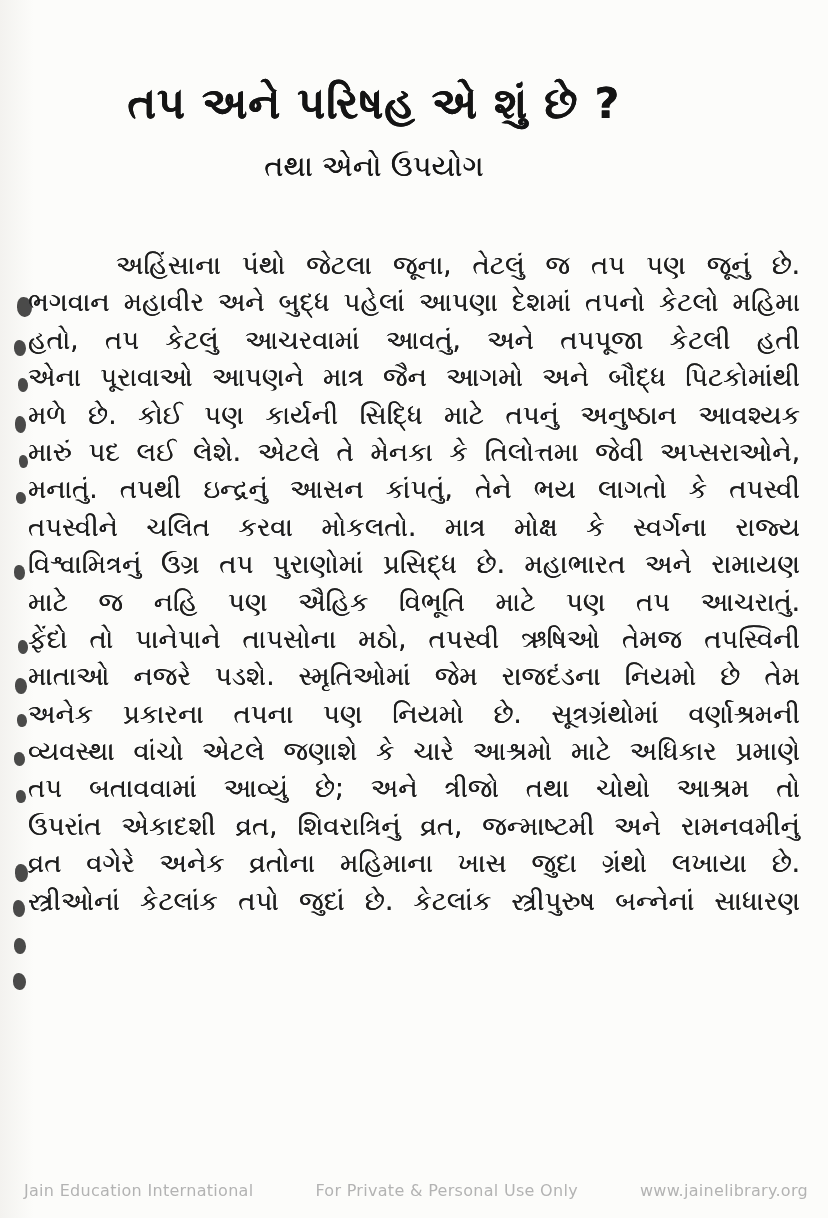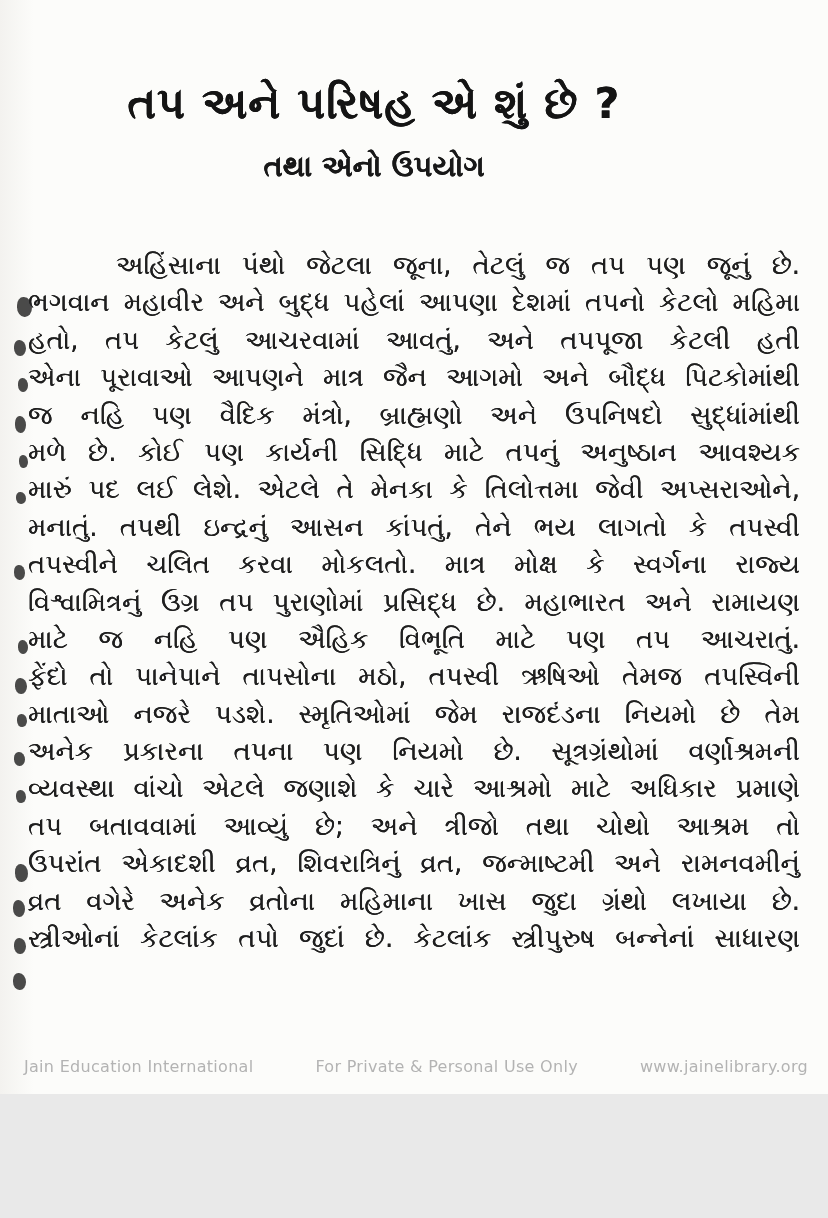--- a/index.html
+++ b/index.html
@@ -3,21 +3,21 @@
 <meta charset="utf-8">
 <style>
   html,body{margin:0;padding:0;}
   body{
     width:828px;height:1218px;
     background:#e9e9e9;
     font-family:"DejaVu Sans", sans-serif;
   }
   .page{
     position:relative;
-    width:828px;height:1094px;
+    width:828px;height:1218px;
     background:linear-gradient(90deg,#f3f2ef 0px,#fcfcfa 34px,#fcfcfa 100%);
     overflow:hidden;
     color:#1d1d1d;
   }
   
   .header{
     position:absolute;
     top:78px;left:0;
     width:748px;           
     text-align:center;
@@ -25,21 +25,21 @@
   .title{
     font-size:43px;
     font-weight:bold;
     letter-spacing:1px;
     color:#141414;
     text-shadow:0 0 0.6px #141414;
     margin:0;
   }
   .subtitle{
     font-size:29px;
-    font-weight:bold;
+    font-weight:normal;
     color:#181818;
     text-shadow:0 0 0.5px #181818;
     margin:20px 0 0 0;
   }
   
   .body-text{
     position:absolute;
     top:247px;left:28px;
     width:772px;
     font-size:26px;
@@ -87,21 +87,20 @@
   <div class="header">
     <h1 class="title">તપ અને પરિષહ એ શું છે ?</h1>
     <h2 class="subtitle">તથા એનો ઉપયોગ</h2>
   </div>
 
   <div class="body-text">
     <div class="line indent">અહિંસાના પંથો જેટલા જૂના, તેટલું જ તપ પણ જૂનું છે.</div>
     <div class="line">ભગવાન મહાવીર અને બુદ્ધ પહેલાં આપણા દેશમાં તપનો કેટલો મહિમા</div>
     <div class="line">હતો, તપ કેટલું આચરવામાં આવતું, અને તપપૂજા કેટલી હતી</div>
     <div class="line">એના પૂરાવાઓ આપણને માત્ર જૈન આગમો અને બૌદ્ધ પિટકોમાંથી</div>
-    <div class="line">જ નહિ પણ વૈદિક મંત્રો, બ્રાહ્મણો અને ઉપનિષદો સુદ્ધાંમાંથી</div>
     <div class="line">મળે છે. કોઈ પણ કાર્યની સિદ્ધિ માટે તપનું અનુષ્ઠાન આવશ્યક</div>
     <div class="line">મારું પદ લઈ લેશે. એટલે તે મેનકા કે તિલોત્તમા જેવી અપ્સરાઓને,</div>
     <div class="line">મનાતું. તપથી ઇન્દ્રનું આસન કાંપતું, તેને ભય લાગતો કે તપસ્વી</div>
     <div class="line">તપસ્વીને ચલિત કરવા મોકલતો. માત્ર મોક્ષ કે સ્વર્ગના રાજ્ય</div>
     <div class="line">વિશ્વામિત્રનું ઉગ્ર તપ પુરાણોમાં પ્રસિદ્ધ છે. મહાભારત અને રામાયણ</div>
     <div class="line">માટે જ નહિ પણ ઐહિક વિભૂતિ માટે પણ તપ આચરાતું.</div>
     <div class="line">ફેંદો તો પાનેપાને તાપસોના મઠો, તપસ્વી ઋષિઓ તેમજ તપસ્વિની</div>
     <div class="line">માતાઓ નજરે પડશે. સ્મૃતિઓમાં જેમ રાજદંડના નિયમો છે તેમ</div>
     <div class="line">અનેક પ્રકારના તપના પણ નિયમો છે. સૂત્રગ્રંથોમાં વર્ણાશ્રમની</div>
     <div class="line">વ્યવસ્થા વાંચો એટલે જણાશે કે ચારે આશ્રમો માટે અધિકાર પ્રમાણે</div>

